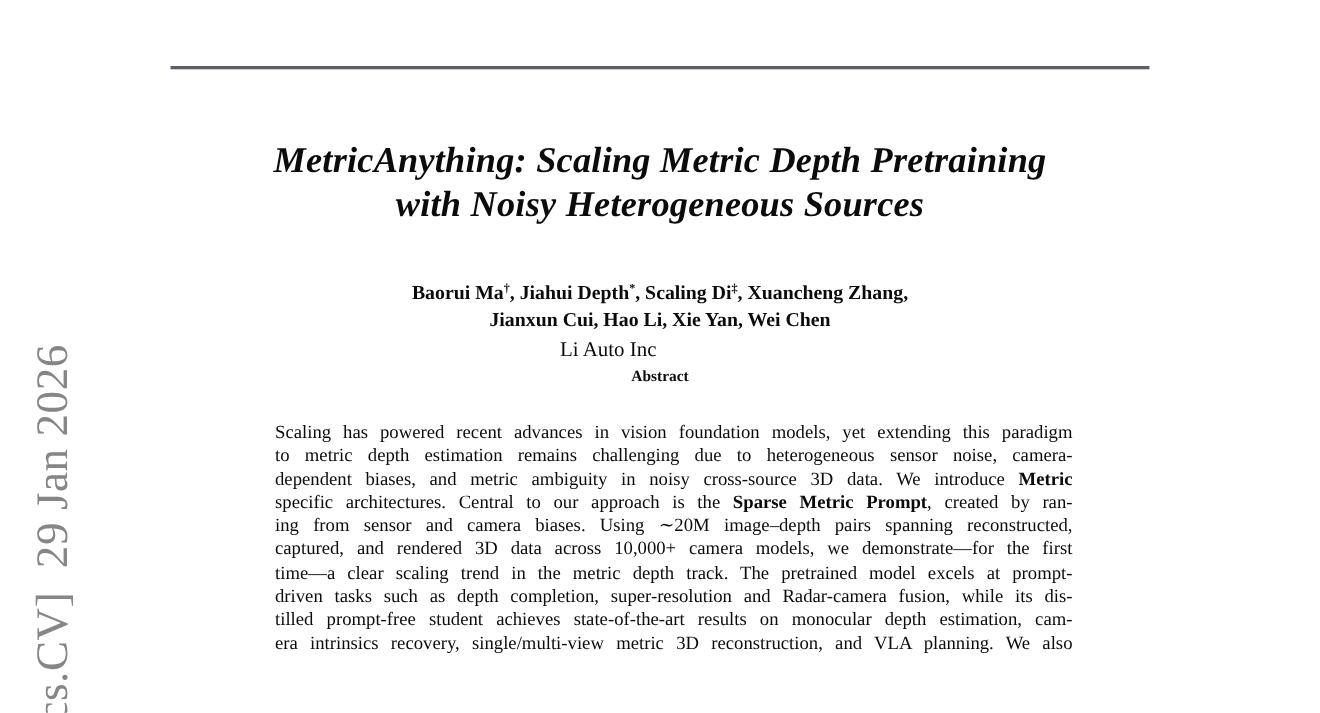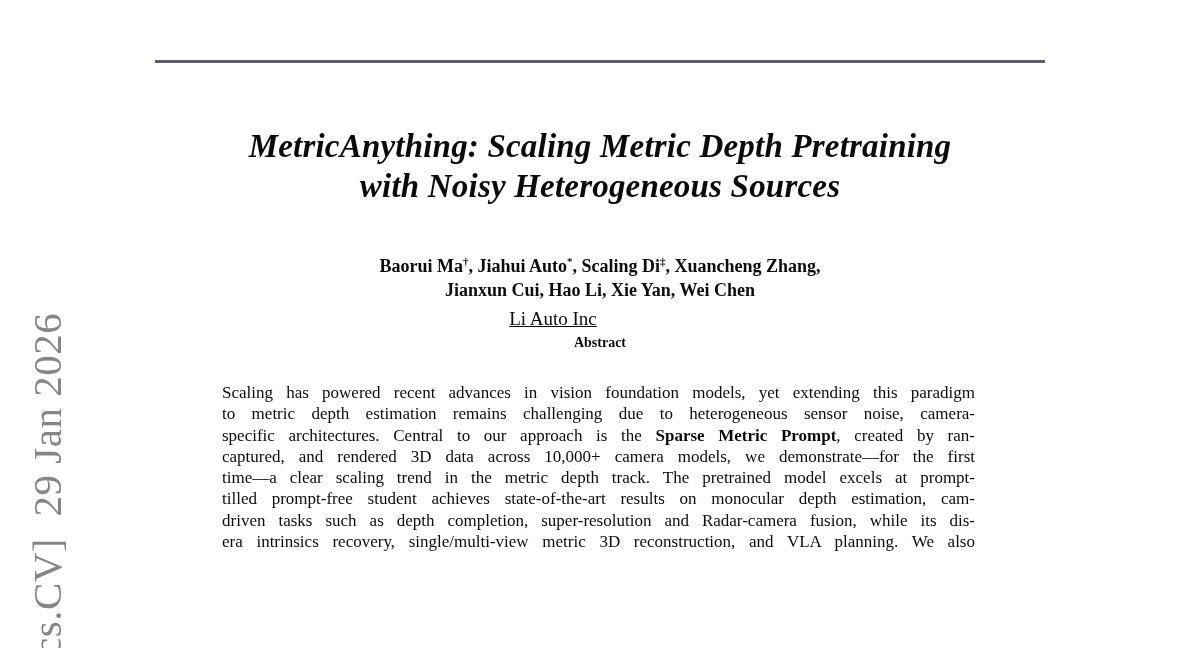--- a/index.html
+++ b/index.html
@@ -55,21 +55,20 @@
     line-height: 0;
   }
   .affiliation {
     position: absolute;
     left: 0;
     top: 308px;
     width: 1106px;
     text-align: center;
     font-size: 19px;
     line-height: 22px;
-    text-decoration: underline;
   }
   .abstract-heading {
     position: absolute;
     left: 0;
     top: 331px;
     width: 1200px;
     text-align: center;
     font-weight: bold;
     font-size: 14px;
     line-height: 24px;
@@ -80,20 +79,21 @@
     top: 382px;
     width: 753px;
     font-size: 17px;
   }
   .abs-line {
     height: 21.3px;
     line-height: 21.3px;
     text-align: justify;
     text-align-last: justify;
     white-space: normal;
+    margin-left: 28px;
   }
   .b {
     font-weight: bold;
   }
   .stamp {
     position: absolute;
     left: 24px;
     top: 656px;
     transform: rotate(-90deg);
     transform-origin: 0 0;
@@ -109,33 +109,35 @@
 
 <div class="page">
   <div class="rule" style="background: rgb(93, 93, 107);"></div>
 
   <div class="title">
     <div>MetricAnything: Scaling Metric Depth Pretraining</div>
     <div>with Noisy Heterogeneous Sources</div>
   </div>
 
   <div class="authors">
-    <div><span>Baorui Ma</span><sup>†</sup><span>, Jiahui Auto</span><sup>*</sup><span>, Scaling Di</span><sup>‡</sup><span>, Xuancheng Zhang,</span></div>
+    <div><span>Baorui Ma</span><sup>†</sup><span>, Jiahui Depth</span><sup>*</sup><span>, Scaling Di</span><sup>‡</sup><span>, Xuancheng Zhang,</span></div>
     <div><span>Jianxun Cui, Hao Li, Xie Yan, Wei Chen</span></div>
   </div>
 
   <div class="affiliation">Li Auto Inc</div>
 
   <div class="abstract-heading">Abstract</div>
 
   <div class="abstract-body">
       <div class="abs-line"><span>Scaling has powered recent advances in vision foundation models, yet extending this paradigm</span></div>
       <div class="abs-line"><span>to metric depth estimation remains challenging due to heterogeneous sensor noise, camera-</span></div>
+      <div class="abs-line"><span>dependent biases, and metric ambiguity in noisy cross-source 3D data. We introduce </span><span class="b">Metric</span></div>
       <div class="abs-line"><span>specific architectures. Central to our approach is the </span><span class="b">Sparse Metric Prompt</span><span>, created by ran-</span></div>
+      <div class="abs-line"><span>ing from sensor and camera biases. Using ∼20M image–depth pairs spanning reconstructed,</span></div>
       <div class="abs-line"><span>captured, and rendered 3D data across 10,000+ camera models, we demonstrate—for the first</span></div>
       <div class="abs-line"><span>time—a clear scaling trend in the metric depth track. The pretrained model excels at prompt-</span></div>
+      <div class="abs-line"><span>driven tasks such as depth completion, super-resolution and Radar-camera fusion, while its dis-</span></div>
       <div class="abs-line"><span>tilled prompt-free student achieves state-of-the-art results on monocular depth estimation, cam-</span></div>
-      <div class="abs-line"><span>driven tasks such as depth completion, super-resolution and Radar-camera fusion, while its dis-</span></div>
       <div class="abs-line"><span>era intrinsics recovery, single/multi-view metric 3D reconstruction, and VLA planning. We also</span></div>
     </div>
 
   <div class="stamp" style="color: rgb(134, 134, 134);">cs.CV]  29 Jan 2026</div>
 </div>
 
 </body></html>

